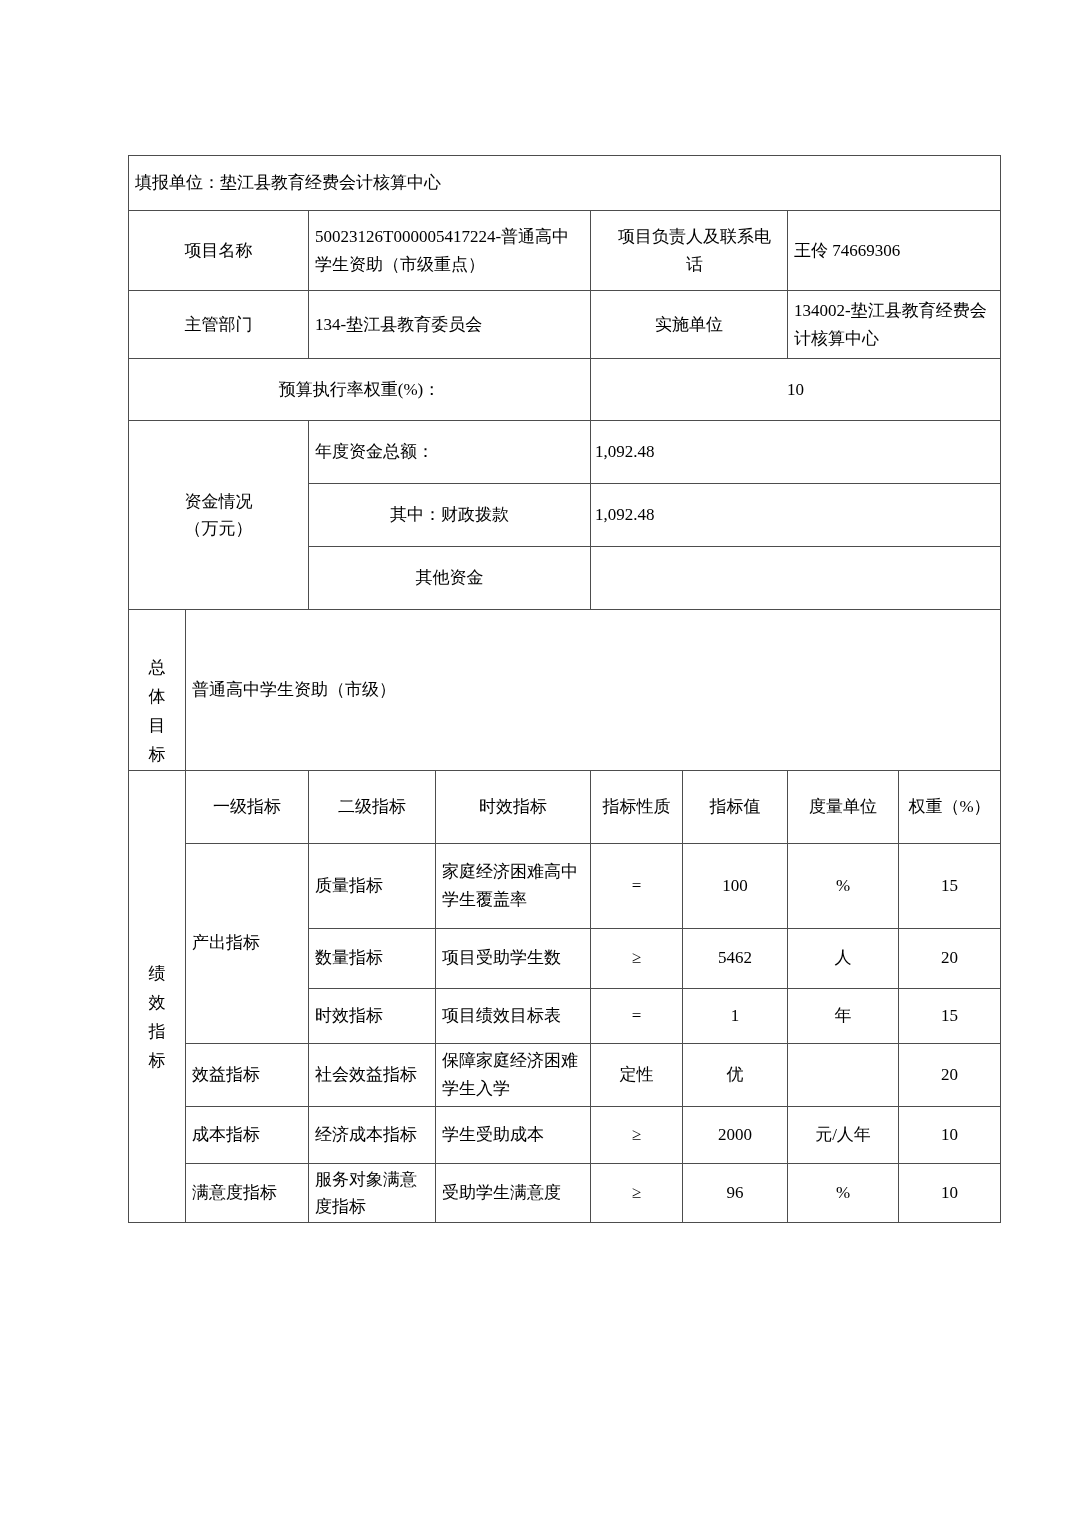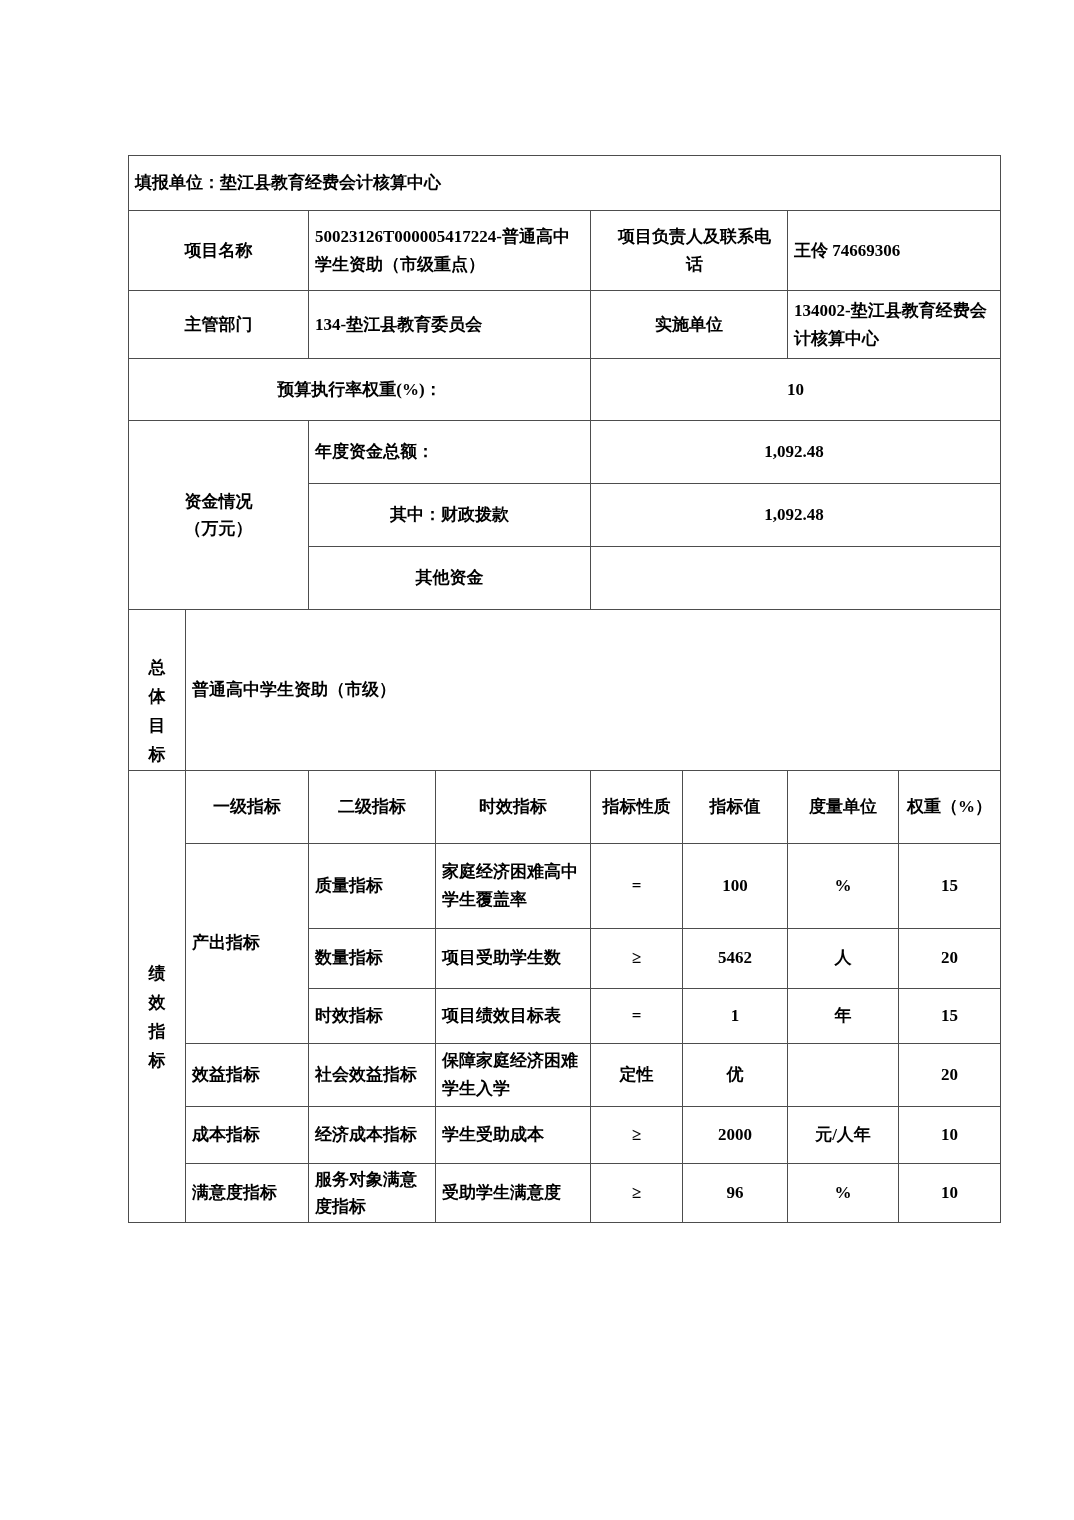--- a/index.html
+++ b/index.html
@@ -24,33 +24,32 @@
     font-size: 23px;
     line-height: 30px;
     margin-top: 30px;
   }
   table.main {
     border-collapse: collapse;
     table-layout: fixed;
     width: 872px;
     margin-left: 128px;
     margin-top: 12px;
-    font-weight: bold;
   }
   td {
     border: 1px solid #4d4d4d;
     font-size: 17px;
     line-height: 1.6;
     text-align: center;
     vertical-align: middle;
     padding: 2px 4px;
     word-break: break-all;
   }
   td.left { text-align: left; padding-left: 6px; }
-  td.right { text-align: center; padding-right: 7px; }
+  td.right { text-align: left; padding-right: 7px; }
   td.pre { white-space: pre-line; }
   td.padwide { padding-left: 24px; padding-right: 13px; }
   td.vert { padding: 0; }
   td.vert .vchars {
     display: inline-block;
     width: 1.15em;
     word-break: break-all;
     line-height: 1.7;
     text-align: center;
     margin-top: 44px;

